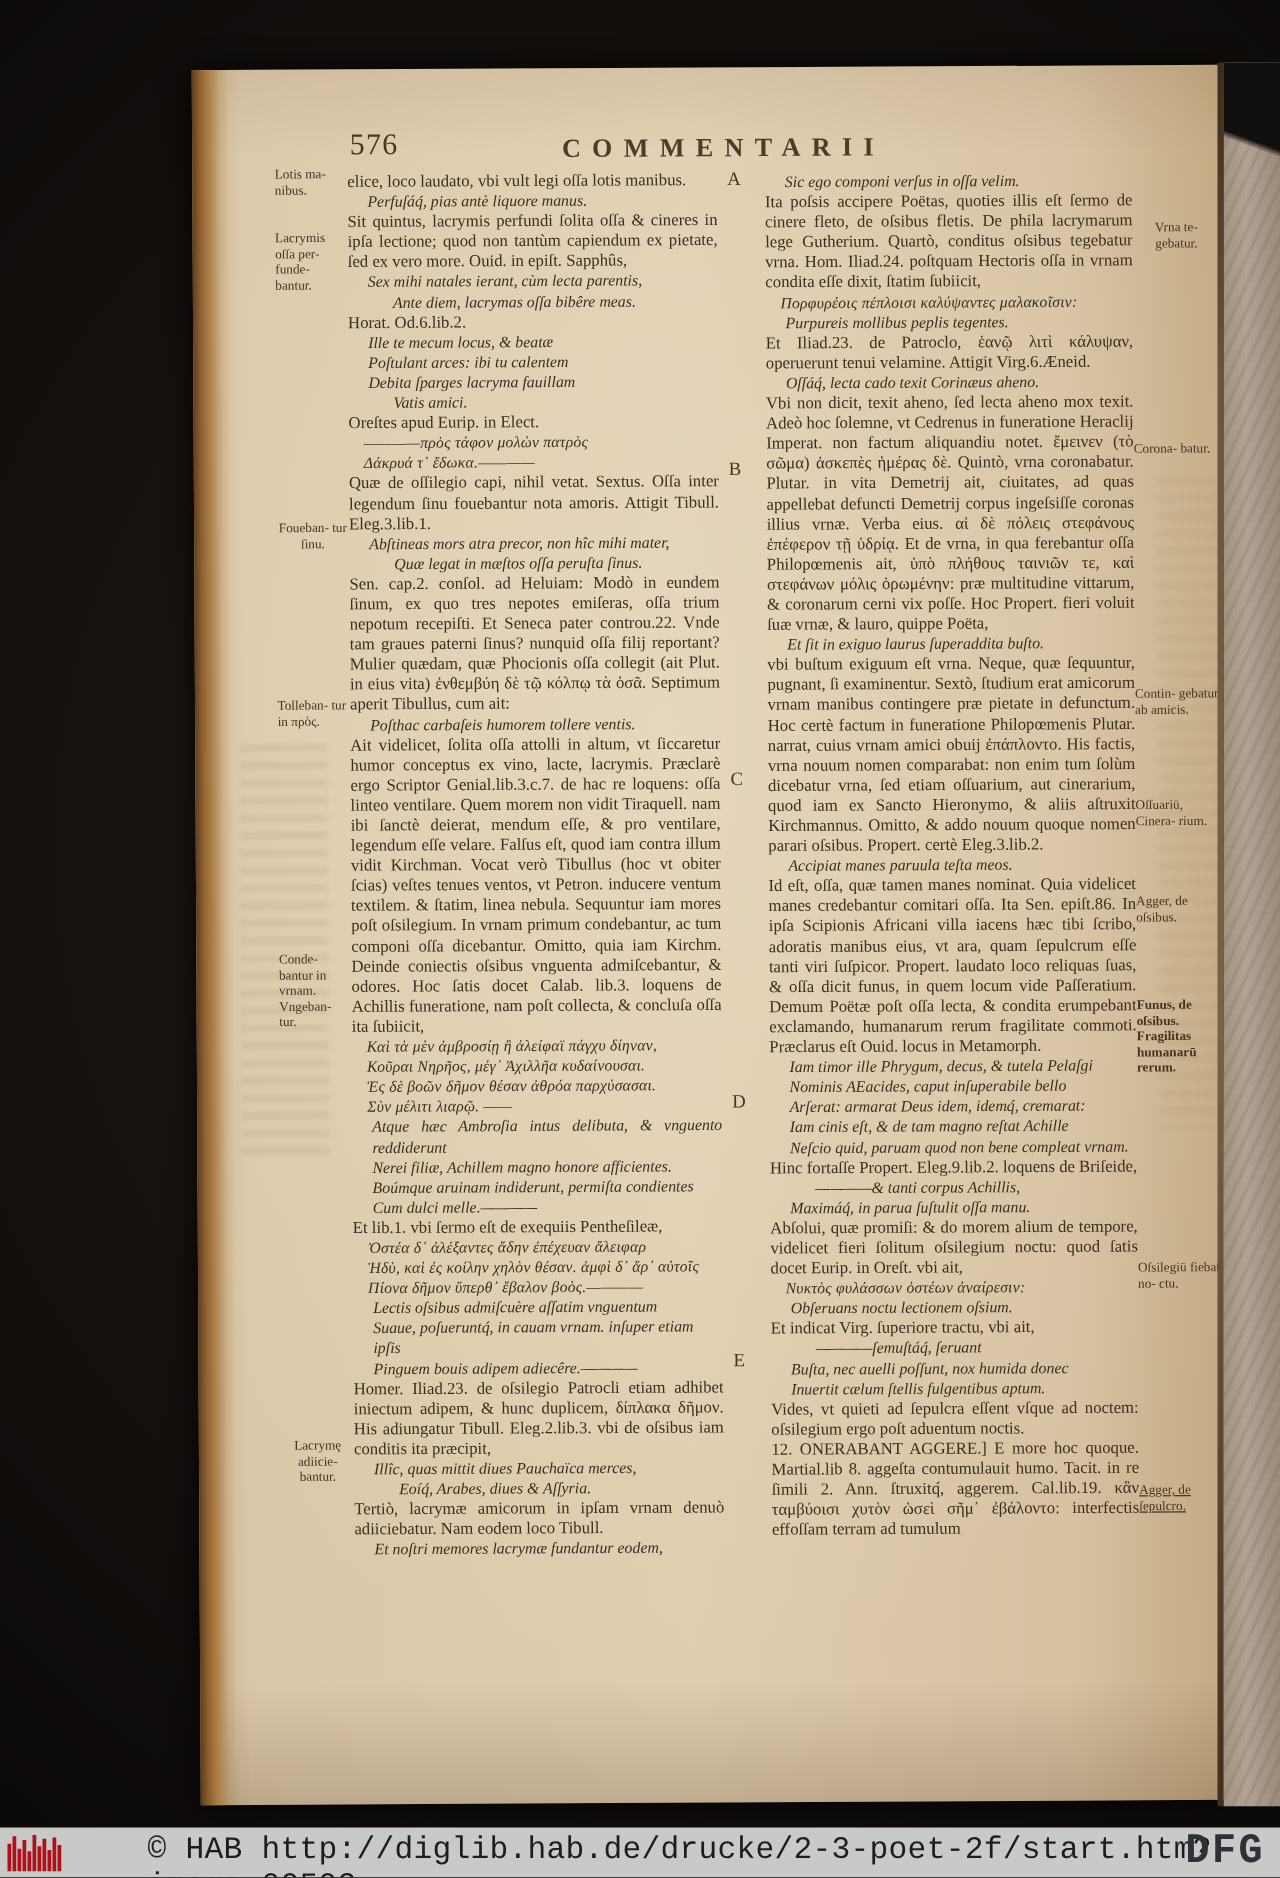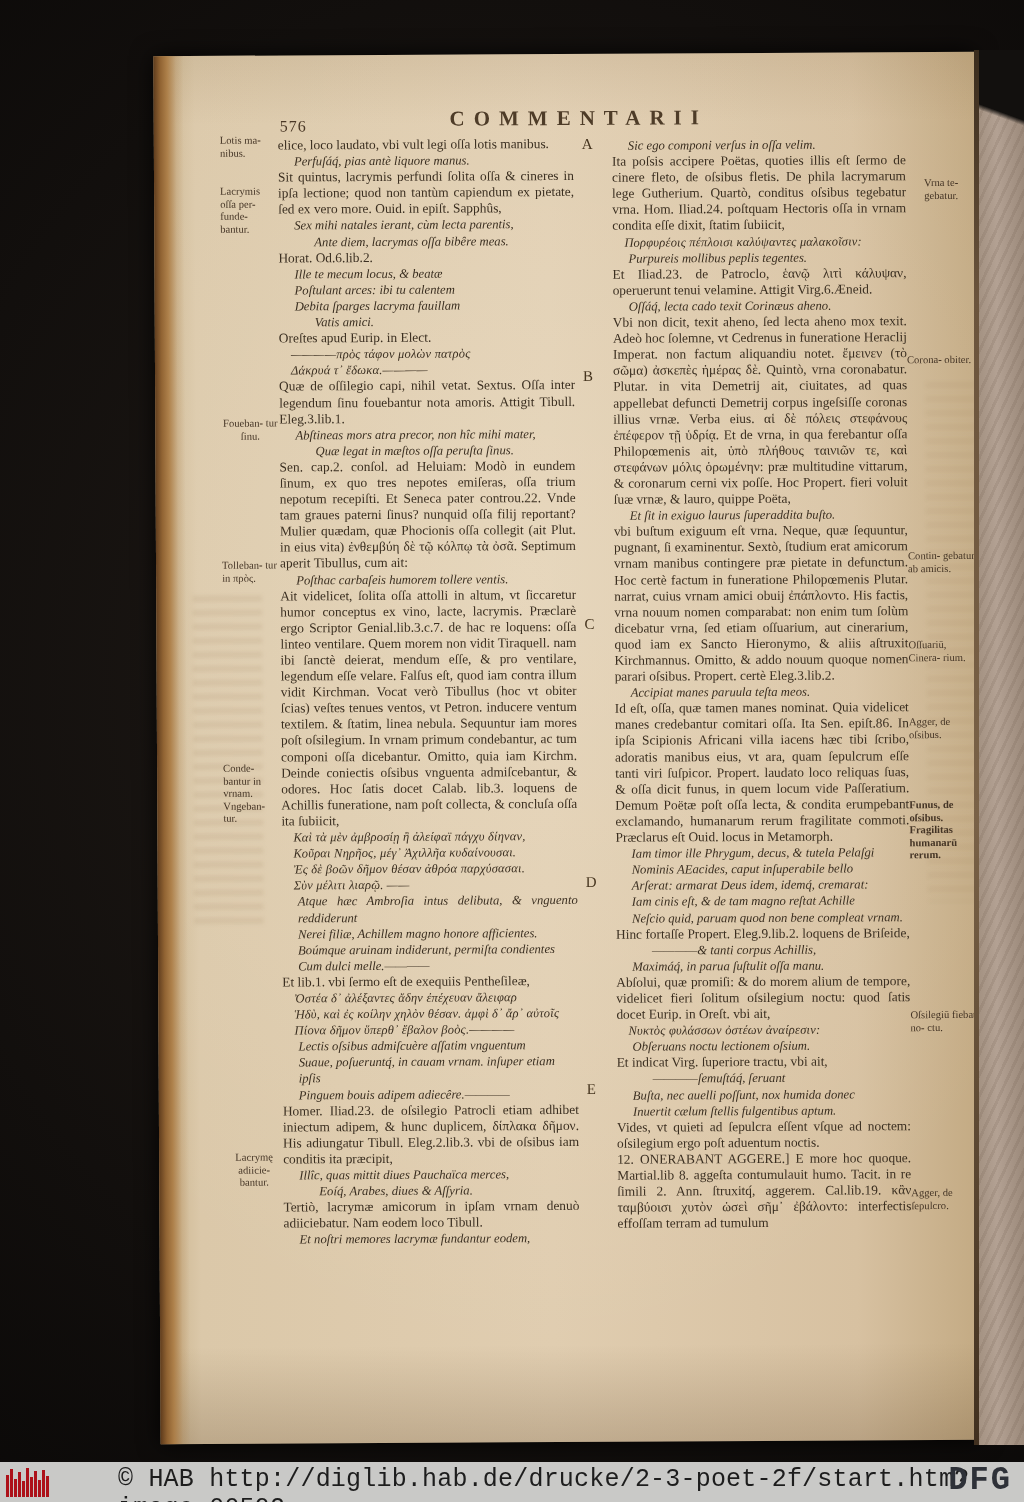--- a/index.html
+++ b/index.html
@@ -21,21 +21,21 @@
       radial-gradient(120% 90% at 45% 38%, rgba(255,250,235,0.22), rgba(0,0,0,0) 62%),
       linear-gradient(180deg, rgba(120,90,50,0.12), rgba(0,0,0,0) 5%, rgba(0,0,0,0) 93%, rgba(80,55,28,0.22)),
       linear-gradient(90deg, #c7b089 0, #dbc8a9 5%, #e0cdb0 48%, #d7c1a1 85%, #c3aa83 100%);
     box-shadow:0 0 22px rgba(0,0,0,0.85);
   }
   .page-edge-left{
     position:absolute;left:0;top:0;bottom:0;width:30px;
     background:linear-gradient(90deg,#543012 0,#8a5a28 22%,#aa7a42 45%,rgba(170,122,66,0.25) 75%,rgba(0,0,0,0) 100%);
     opacity:0.9;
   }
-  .pgnum{position:absolute;left:126px;top:62px;font-size:16px;color:#4a3826;letter-spacing:1px;}
+  .pgnum{position:absolute;left:126px;top:48px;font-size:24px;color:#4a3826;letter-spacing:1px;}
   .running-header{
     position:absolute;left:250px;top:52px;width:350px;text-align:center;
     font-size:21px;font-weight:600;letter-spacing:9px;color:#4e3c28;
   }
   
   .col{position:absolute;color:#3b2f21;font-size:13.4px;line-height:16.1px;overflow:hidden;}
   .col-left{left:124px;top:82px;width:296px;height:1190px;}
   .col-right{left:458px;top:84px;width:294px;height:1215px;}
   .blk-r{text-align:justify;}
   .blk-c{text-align:left;}
@@ -171,27 +171,27 @@
     <div class="margin-notes mn-left">
         <div class="note" style="top: 79px;">Lotis ma- nibus.</div>
         <div class="note" style="top: 130px;">Lacrymis oſſa per- funde- bantur.</div>
         <div class="note" style="top: 362px; text-align: center;">Foueban- tur ſinu.</div>
         <div class="note" style="top: 504px;">Tolleban- tur in πρὸς.</div>
         <div class="note" style="top: 707px;">Conde- bantur in vrnam. Vngeban- tur.</div>
         <div class="note" style="top: 1096px; text-align: center;">Lacrymę adiicie- bantur.</div>
       </div>
     <div class="margin-notes mn-right">
         <div class="note" style="top: 125px; text-align: center;">Vrna te- gebatur.</div>
-        <div class="note" style="top: 302px;">Corona- obiter.</div>
+        <div class="note" style="top: 302px;">Corona- batur.</div>
         <div class="note" style="top: 498px;">Contin- gebatur ab amicis.</div>
         <div class="note" style="top: 587px;">Oſſuariū, Cinera- rium.</div>
         <div class="note" style="top: 664px;">Agger, de oſsibus.</div>
         <div class="note" style="top: 747px; font-weight: bold;">Funus, de oſsibus. Fragilitas humanarū rerum.</div>
         <div class="note" style="top: 957px;">Oſsilegiū fiebat no- ctu.</div>
-        <div class="note" style="top: 1135px;">Agger, de ſepulcro.</div>
+        <div class="note" style="top: 1135px; text-decoration: underline;">Agger, de ſepulcro.</div>
       </div>
 
     <div class="letters">
         <div class="letter" style="top: 82px;">A</div>
         <div class="letter" style="top: 314px;">B</div>
         <div class="letter" style="top: 562px;">C</div>
         <div class="letter" style="top: 820px;">D</div>
         <div class="letter" style="top: 1027px;">E</div>
       </div>
   </div>

